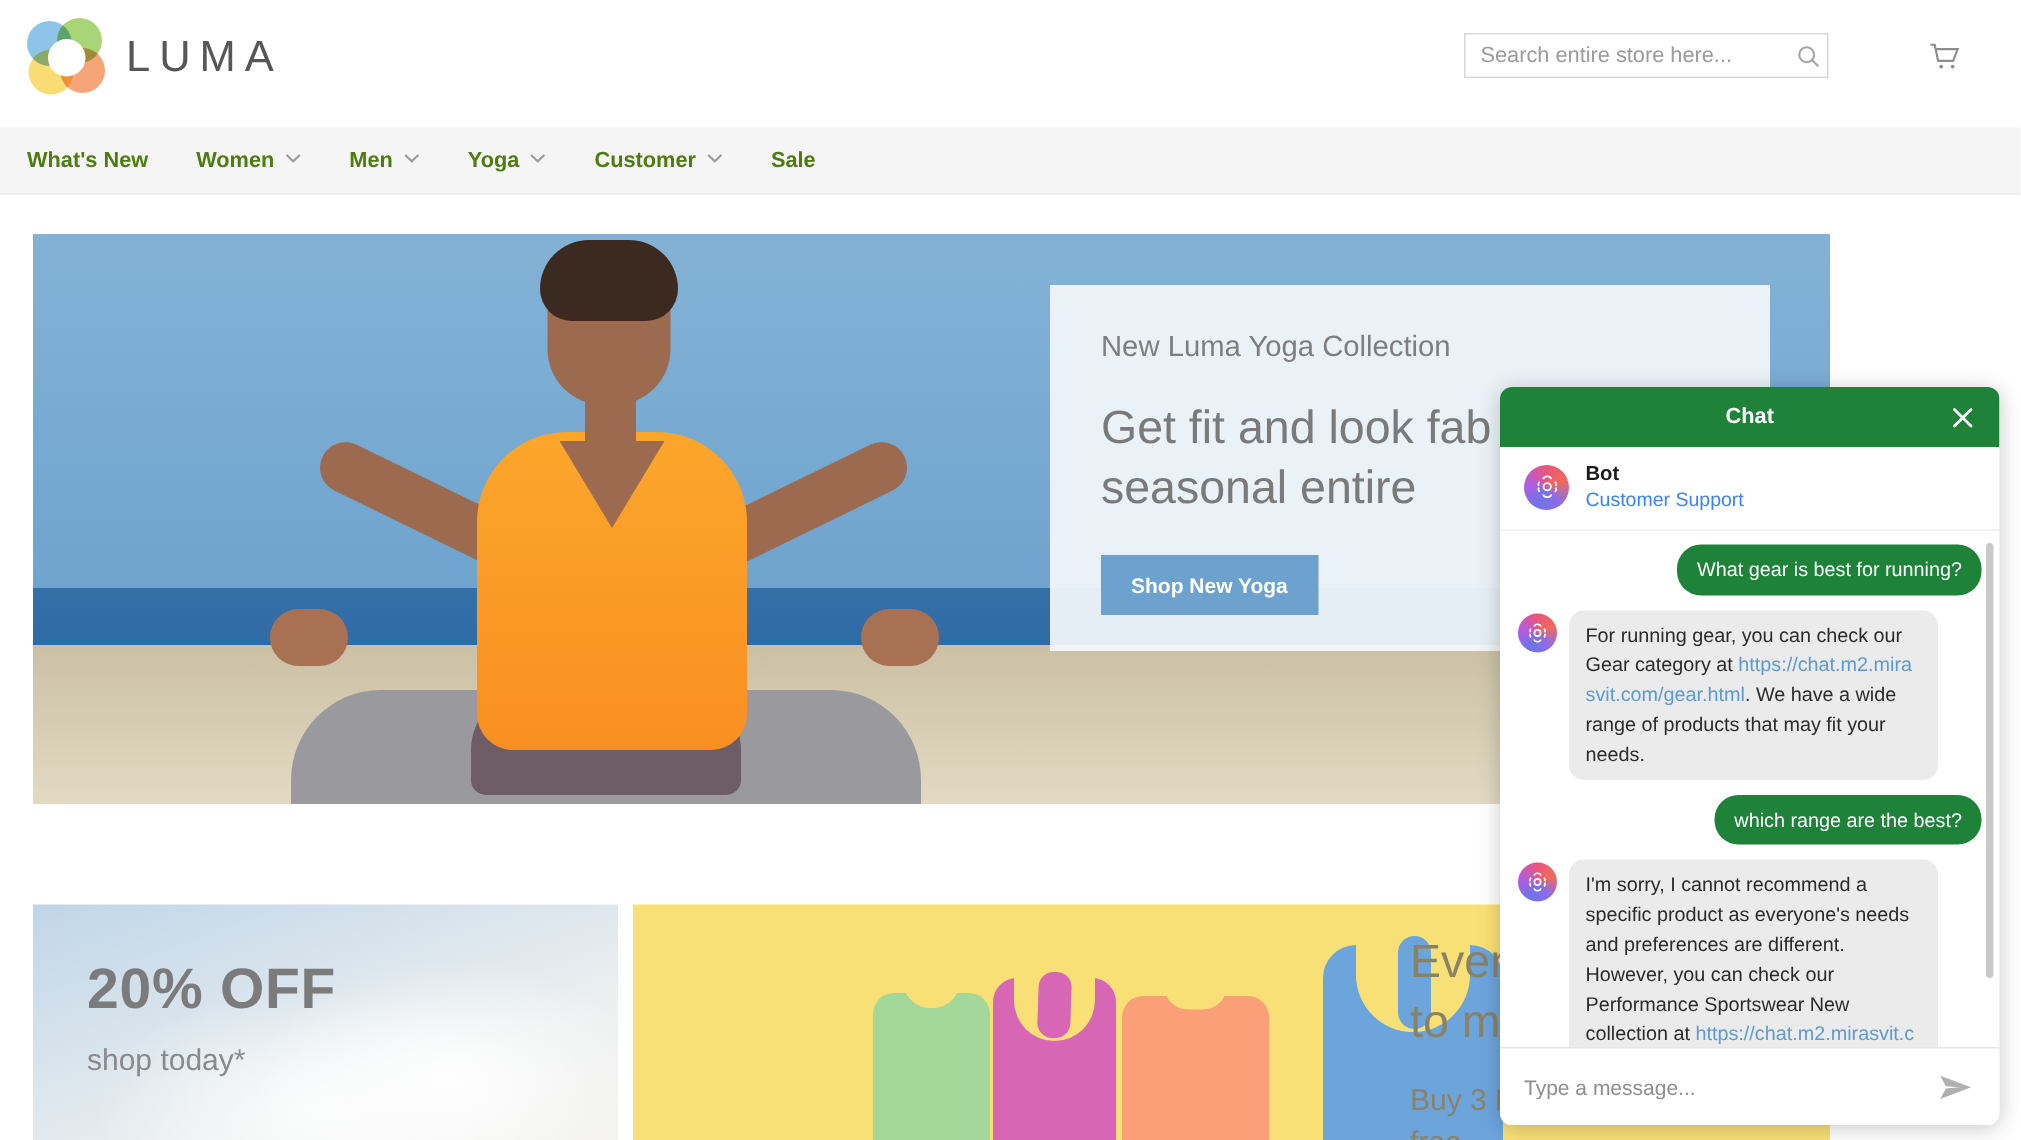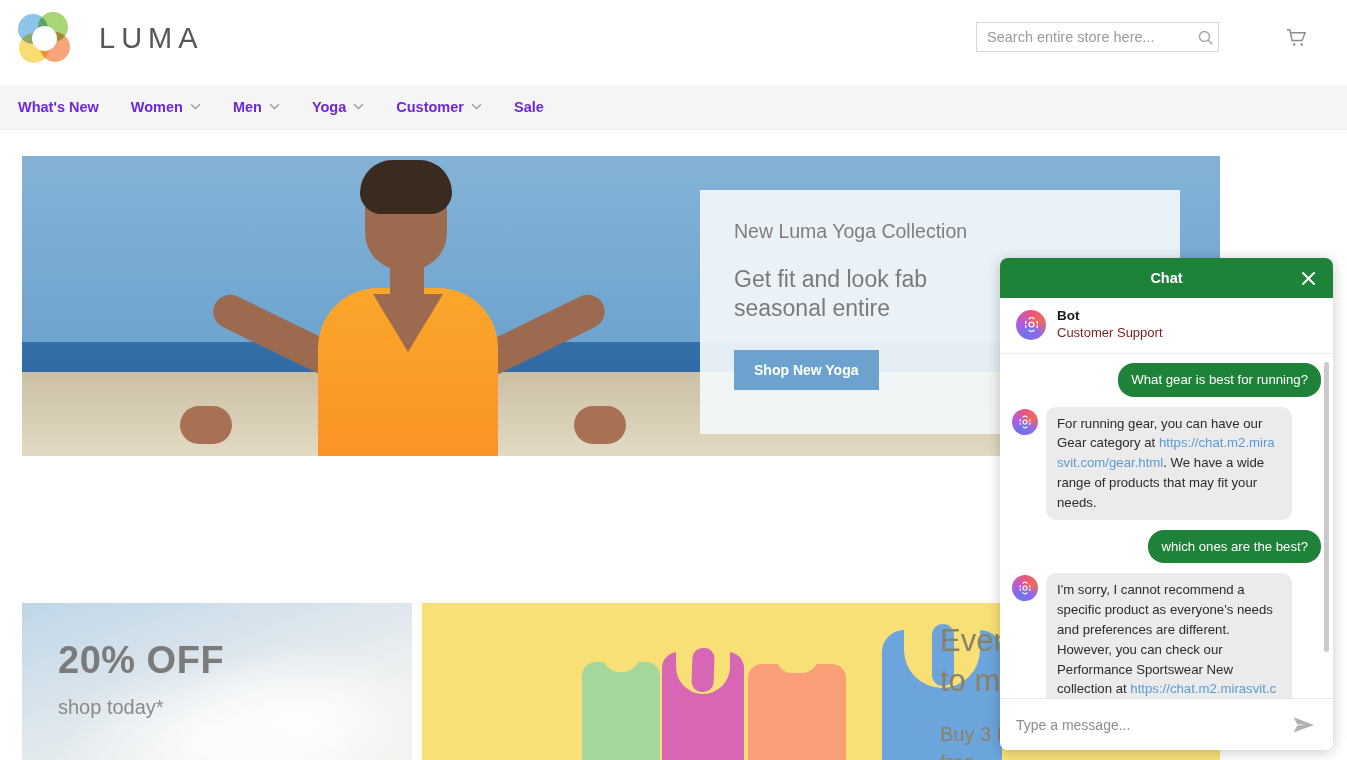--- a/index.html
+++ b/index.html
@@ -12,21 +12,21 @@
 
   
   .site-header {
     position: absolute; top: 0; left: 0;
     width: 1347px; height: 85px;
     background: #ffffff;
     border-bottom: 1px solid #ffffff;
   }
   .logo-wrap {
     position: absolute; left: 18px; top: 12px;
-    display: flex; align-items: center; gap: 29px;
+    display: flex; align-items: center; gap: 14px;
   }
   .logo-mark { position: relative; width: 52px; height: 52px; }
   .logo-mark span {
     position: absolute; width: 30px; height: 30px; border-radius: 50%;
     mix-blend-mode: multiply; opacity: .78;
   }
   .lc-blue   { left: 0;   top: 2px;  background: #6EB3E0; }
   .lc-green  { left: 20px;top: 0;    background: #8FC94E; }
   .lc-orange { left: 22px;top: 20px; background: #F28C52; }
   .lc-yellow { left: 1px; top: 21px; background: #F7D44C; }
@@ -64,29 +64,29 @@
   .nav-bar {
     position: absolute; top: 85px; left: 0;
     width: 1347px; height: 45px;
     background: #f5f5f5;
     border-bottom: 1px solid #ededed;
     display: flex; align-items: center;
     padding-left: 18px;
   }
   .nav-item {
     display: flex; align-items: center; gap: 7px;
-    font-size: 14.5px; font-weight: bold; color: #6d28d9;
+    font-size: 14.5px; font-weight: bold; color: #4d7c0f;
     margin-right: 32px; cursor: pointer; white-space: nowrap;
   }
   .chev { font-size: 10px; color: #9a9a9a; line-height: 1; }
 
   
   .hero {
     position: absolute; left: 22px; top: 156px;
-    width: 1198px; height: 300px;
+    width: 1198px; height: 380px;
     overflow: hidden;
     background: linear-gradient(#7FAFD4 0%, #86B5D8 45%, #5E92C4 52%, #4E86BE 62%, #C9BFA6 66%, #DCD2B8 100%);
   }
   .sky      { position:absolute; left:0; top:0; width:100%; height:62%;
               background: linear-gradient(#84B2D6, #6FA4CE); }
   .ocean    { position:absolute; left:0; top:62%; width:100%; height:10%;
               background: linear-gradient(#356FA8, #2F6BA6); }
   .sand     { position:absolute; left:0; top:72%; width:100%; height:28%;
               background: linear-gradient(#CBC0A4, #E3DAC4); }
 
@@ -119,21 +119,21 @@
           background:#A87154; border-radius:20px; transform: rotate(8deg); }
 
   .hero-panel {
     position: absolute; left: 678px; top: 34px;
     width: 480px; height: 244px;
     background: rgba(243,247,250,0.93);
     padding: 30px 36px 0 34px;
   }
   .hero-eyebrow { font-size: 19.5px; color: #7e7e7e; margin-bottom: 22px; }
   .hero-title {
-    font-size: 23px; color: #7a7a7a; line-height: 1.28; font-weight: 400;
+    font-size: 31px; color: #7a7a7a; line-height: 1.28; font-weight: 400;
   }
   .hero-btn {
     display: inline-block; margin-top: 26px;
     background: #6EA2CE; color: #ffffff;
     font-size: 14px; font-weight: bold;
     padding: 12px 20px; cursor: pointer;
   }
 
   
   .promo-left {
@@ -206,21 +206,21 @@
     padding: 10px 6px 11px 16px;
     border-bottom: 1px solid #ececec; flex: 0 0 auto;
   }
   .avatar {
     width: 30px; height: 30px; border-radius: 50%;
     background: conic-gradient(from 210deg, #6E74E8, #B35CE0, #E8557F, #F06A5A, #8E6BE8, #6E74E8);
     display: flex; align-items: center; justify-content: center;
     flex: 0 0 30px;
   }
   .agent-name { font-size: 13.5px; font-weight: bold; color: #1b1b1b; line-height: 1.25; }
-  .agent-role { font-size: 13px; color: #7f1d1d; line-height: 1.3; }
+  .agent-role { font-size: 13px; color: #3b82f6; line-height: 1.3; }
 
   .chat-body {
     flex: 1 1 auto; position: relative;
     padding: 9px 12px 6px 12px;
     overflow: hidden;
   }
   .msg-row { display: flex; margin-bottom: 10px; align-items: flex-start; }
   .msg-row.user { justify-content: flex-end; }
   .msg-row.bot  { gap: 8px; }
   .msg-avatar {
@@ -421,25 +421,25 @@
       <div class="bubble user">What gear is best for running?</div>
     </div>
 
     <div class="msg-row bot">
       <span class="msg-avatar">
         <svg width="16" height="16" viewBox="0 0 24 24" fill="none" stroke="#ffffff" stroke-width="1.6">
           <path d="M12 3.2c-1.9 0-3.2 1.3-3.4 2.4M12 3.2c1.9 0 3.2 1.3 3.4 2.4M5.5 7.6C4.5 8.6 4.3 10.4 5 11.3M18.5 7.6c1 1 1.2 2.8.5 3.7M5 12.7c-.7.9-.5 2.7.5 3.7M19 12.7c.7.9.5 2.7-.5 3.7M8.6 18.4c.2 1.1 1.5 2.4 3.4 2.4M15.4 18.4c-.2 1.1-1.5 2.4-3.4 2.4"></path>
           <circle cx="12" cy="12" r="3.1"></circle>
         </svg>
       </span>
-      <div class="bubble bot"><span>For running gear, you can have our Gear category at </span><span class="lnk">https://chat.m2.mirasvit.com/gear.html</span><span>. We have a wide range of products that may fit your needs.</span></div>
+      <div class="bubble bot"><span>For running gear, you can check our Gear category at </span><span class="lnk">https://chat.m2.mirasvit.com/gear.html</span><span>. We have a wide range of products that may fit your needs.</span></div>
     </div>
 
     <div class="msg-row user">
-      <div class="bubble user">which ones are the best?</div>
+      <div class="bubble user">which range are the best?</div>
     </div>
 
     <div class="msg-row bot">
       <span class="msg-avatar">
         <svg width="16" height="16" viewBox="0 0 24 24" fill="none" stroke="#ffffff" stroke-width="1.6">
           <path d="M12 3.2c-1.9 0-3.2 1.3-3.4 2.4M12 3.2c1.9 0 3.2 1.3 3.4 2.4M5.5 7.6C4.5 8.6 4.3 10.4 5 11.3M18.5 7.6c1 1 1.2 2.8.5 3.7M5 12.7c-.7.9-.5 2.7.5 3.7M19 12.7c.7.9.5 2.7-.5 3.7M8.6 18.4c.2 1.1 1.5 2.4 3.4 2.4M15.4 18.4c-.2 1.1-1.5 2.4-3.4 2.4"></path>
           <circle cx="12" cy="12" r="3.1"></circle>
         </svg>
       </span>
       <div class="bubble bot"><span>I'm sorry, I cannot recommend a specific product as everyone's needs and preferences are different. However, you can check our Performance Sportswear New collection at </span><span class="lnk">https://chat.m2.mirasvit.com/collections/performance-new.html</span></div>

